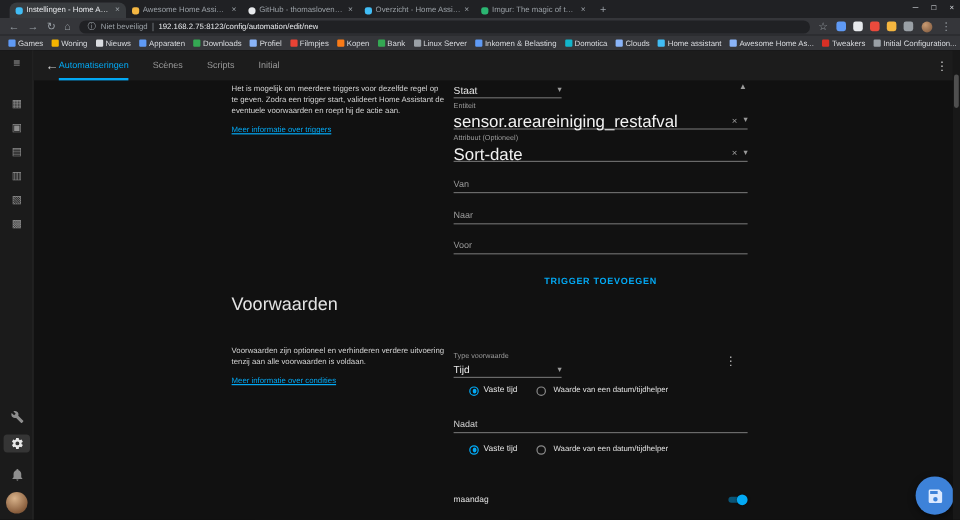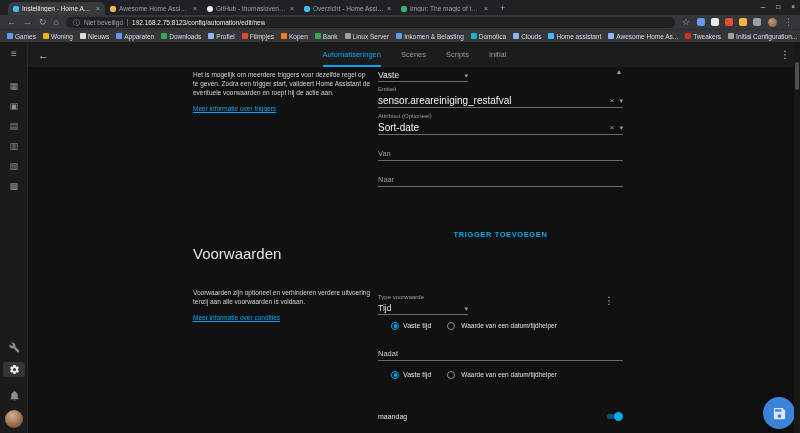--- a/index.html
+++ b/index.html
@@ -36,41 +36,41 @@
   .ha-sidebar{position:absolute;left:0;top:0;width:28px;height:100%;background:#1b1b1b;border-right:1px solid #272727;}
   .sb-abs{position:absolute;left:0;width:28px;text-align:center;color:#9b9b9b;}
   .sb-mid{position:absolute;top:34px;left:0;width:28px;display:flex;flex-direction:column;}
   .sb-item{height:20px;line-height:20px;text-align:center;color:#8e8e8e;font-size:9px;}
   .sb-active{background:#353535;border-radius:3px;margin:0 3px;width:22px;}
   .sb-svg{display:block;margin:0 auto;}
   .sb-avatar{position:absolute;top:368px;left:5px;width:18px;height:18px;border-radius:50%;background:radial-gradient(circle at 40% 30%,#d8b28a,#8a5f3e 70%,#5e4027);}
 
   .ha-header{position:absolute;left:28px;top:0;right:0;height:25px;background:#1c1c1c;display:flex;align-items:center;padding:0 10px;}
   .ha-back{color:#cfcfcf;font-size:11px;flex:none;}
-  .ha-tabs{flex:1;display:flex;justify-content:center;gap:20px;height:100%;align-items:stretch;}
+  .ha-tabs{flex:1;display:flex;justify-content:flex-start;gap:20px;height:100%;align-items:stretch;}
   .ha-tab{font-size:7.5px;color:#9b9b9b;display:flex;align-items:center;border-bottom:2px solid transparent;padding-top:2px;}
   .ha-tab.active{color:var(--accent);border-bottom-color:var(--accent);}
   .ha-kebab{color:#cfcfcf;font-size:10px;flex:none;}
 
   .ha-content{position:absolute;left:28px;top:25px;right:6px;bottom:0;overflow:hidden;}
   .leftcol{position:absolute;left:165px;top:0;width:178px;height:100%;}
   .rightcol{position:absolute;left:350px;top:0;width:245px;height:100%;}
   .abs{position:absolute;left:0;right:0;}
 
   .desc{font-size:6.5px;line-height:9px;color:#d3d3d3;}
   .halink{display:inline-block;margin-top:3px;font-size:6.5px;color:var(--accent);text-decoration:underline;}
   .heading{font-size:15px;font-weight:400;color:#e3e3e3;}
 
   .select{height:13px;border-bottom:1px solid #6a6a6a;width:90px;display:flex;align-items:center;justify-content:space-between;}
   .sel-val{font-size:8.5px;color:#e8e8e8;}
   .caret{color:#9b9b9b;font-size:7px;line-height:1;}
   .chev{position:absolute;right:2px;top:0;color:#9b9b9b;font-size:8px;}
   .flabel{font-size:6px;color:#9b9b9b;}
   .field{height:14px;border-bottom:1px solid #6a6a6a;display:flex;align-items:center;gap:5px;}
-  .fval{flex:1;font-size:10px;color:#f2f2f2;white-space:nowrap;overflow:hidden;}
+  .fval{flex:1;font-size:14px;color:#f2f2f2;white-space:nowrap;overflow:hidden;}
   .clear{color:#9b9b9b;font-size:8px;line-height:1;}
   .empty-field{height:14px;border-bottom:1px solid #6a6a6a;display:flex;align-items:flex-end;padding-bottom:2px;font-size:7.5px;color:#9b9b9b;}
   .add-btn{position:absolute;top:163px;left:0;right:0;text-align:center;color:var(--accent);font-size:7.5px;font-weight:bold;letter-spacing:.6px;}
   .cond-kebab{position:absolute;left:226px;top:228px;color:#bdbdbd;font-size:10px;}
 
   .radiorow{display:flex;align-items:center;padding-left:13px;gap:4px;height:11px;}
   .radio{width:8px;height:8px;border-radius:50%;border:1px solid #8a8a8a;position:relative;flex:none;}
   .radio.on{border-color:var(--accent);}
   .radio.on::after{content:"";position:absolute;left:1.5px;top:1.5px;width:3.5px;height:3.5px;border-radius:50%;background:var(--accent);}
   .rlabel{font-size:7px;color:#e1e1e1;white-space:nowrap;}
@@ -303,38 +303,39 @@
         <p class="desc">Voorwaarden zijn optioneel en verhinderen verdere uitvoering tenzij aan alle voorwaarden is voldaan.</p>
         <a class="halink">Meer informatie over condities</a>
       </div>
     </div>
 
     <div class="rightcol">
 
       <span class="chev">▴</span>
       <div class="abs" style="top:2px">
         <div class="select">
-          <span class="sel-val">Vaste</span>
+          <span class="sel-val">Staat</span>
           <span class="caret">▾</span>
         </div>
       </div>
       <div class="abs flabel" style="top:19px">Entiteit</div>
       <div class="abs field" style="top:27px">
         <span class="fval">sensor.areareiniging_restafval</span>
         <span class="clear">×</span>
         <span class="caret">▾</span>
       </div>
       <div class="abs flabel" style="top:46px">Attribuut (Optioneel)</div>
       <div class="abs field" style="top:54px">
         <span class="fval">Sort-date</span>
         <span class="clear">×</span>
         <span class="caret">▾</span>
       </div>
       <div class="abs empty-field" style="top:80px">Van</div>
       <div class="abs empty-field" style="top:106px">Naar</div>
+      <div class="abs empty-field" style="top:131px">Voor</div>
       <div class="add-btn">TRIGGER TOEVOEGEN</div>
 
       <div class="abs flabel" style="top:227px">Type voorwaarde</div>
       <div class="abs" style="top:235px">
         <div class="select">
           <span class="sel-val">Tijd</span>
           <span class="caret">▾</span>
         </div>
       </div>
       <span class="cond-kebab">⋮</span>

